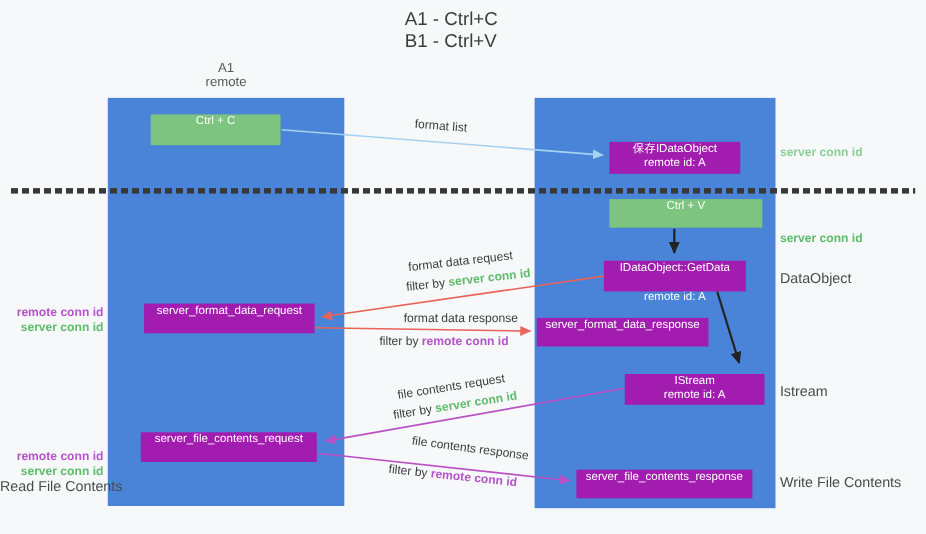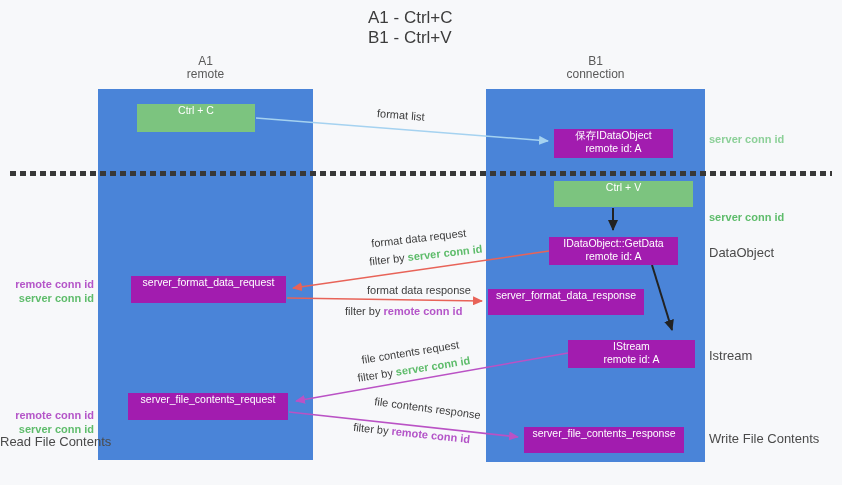--- a/index.html
+++ b/index.html
@@ -43,24 +43,20 @@
 
   <div class="title">
     <div>A1 - Ctrl+C</div>
     <div>B1 - Ctrl+V</div>
   </div>
 
   <div class="lane-header a">
     <div>A1</div>
     <div>remote</div>
   </div>
-  <div class="lane-header b">
-    <div>B1</div>
-    <div>connection</div>
-  </div>
 
   <div class="lane a"></div>
   <div class="lane b"></div>
 
   <div class="divider"></div>
 
   <svg class="arrows" width="842" height="485">
     <defs>
       <marker id="m-blue" markerUnits="userSpaceOnUse" markerWidth="11" markerHeight="9" refX="9" refY="4.5" orient="auto">
         <path d="M0,0 L10,4.5 L0,9 z" fill="#a5d2f0"></path>
@@ -90,21 +86,21 @@
 
   <div class="node orange" style="left:554px;top:129px;width:119px;height:29px;">
     <div>保存IDataObject</div>
     <div>remote id: A</div>
   </div>
 
   <div class="node green" style="left:554px;top:181px;width:139px;height:26px;">
     <div>Ctrl + V</div>
   </div>
 
-  <div class="node orange" style="left:549px;top:237px;width:129px;height:28px;">
+  <div class="node orange" style="left:549px;top:237px;width:129px;height:28px;gap:14px;">
     <div>IDataObject::GetData</div>
     <div>remote id: A</div>
   </div>
 
   <div class="node orange" style="left:131px;top:276px;width:155px;height:27px;">
     <div>server_format_data_request</div>
   </div>
 
   <div class="node orange" style="left:488px;top:289px;width:156px;height:26px;">
     <div>server_format_data_response</div>

